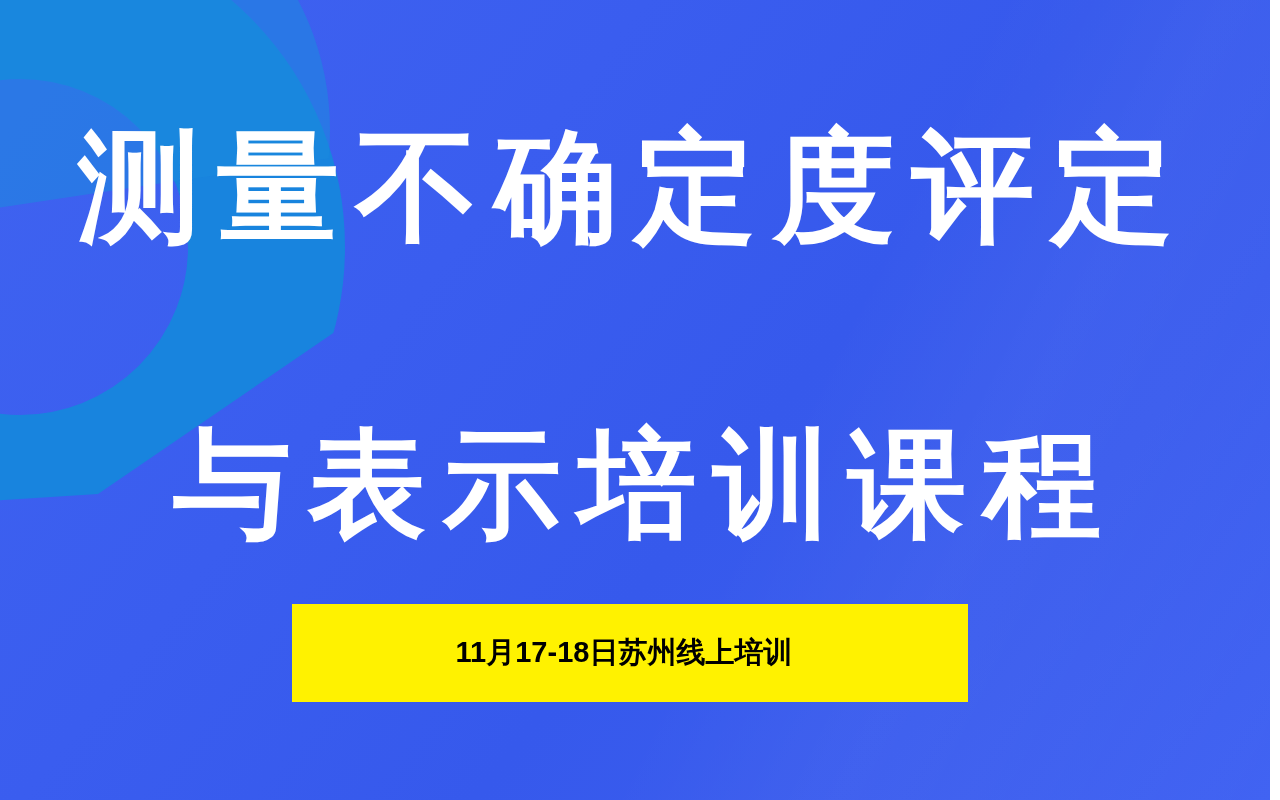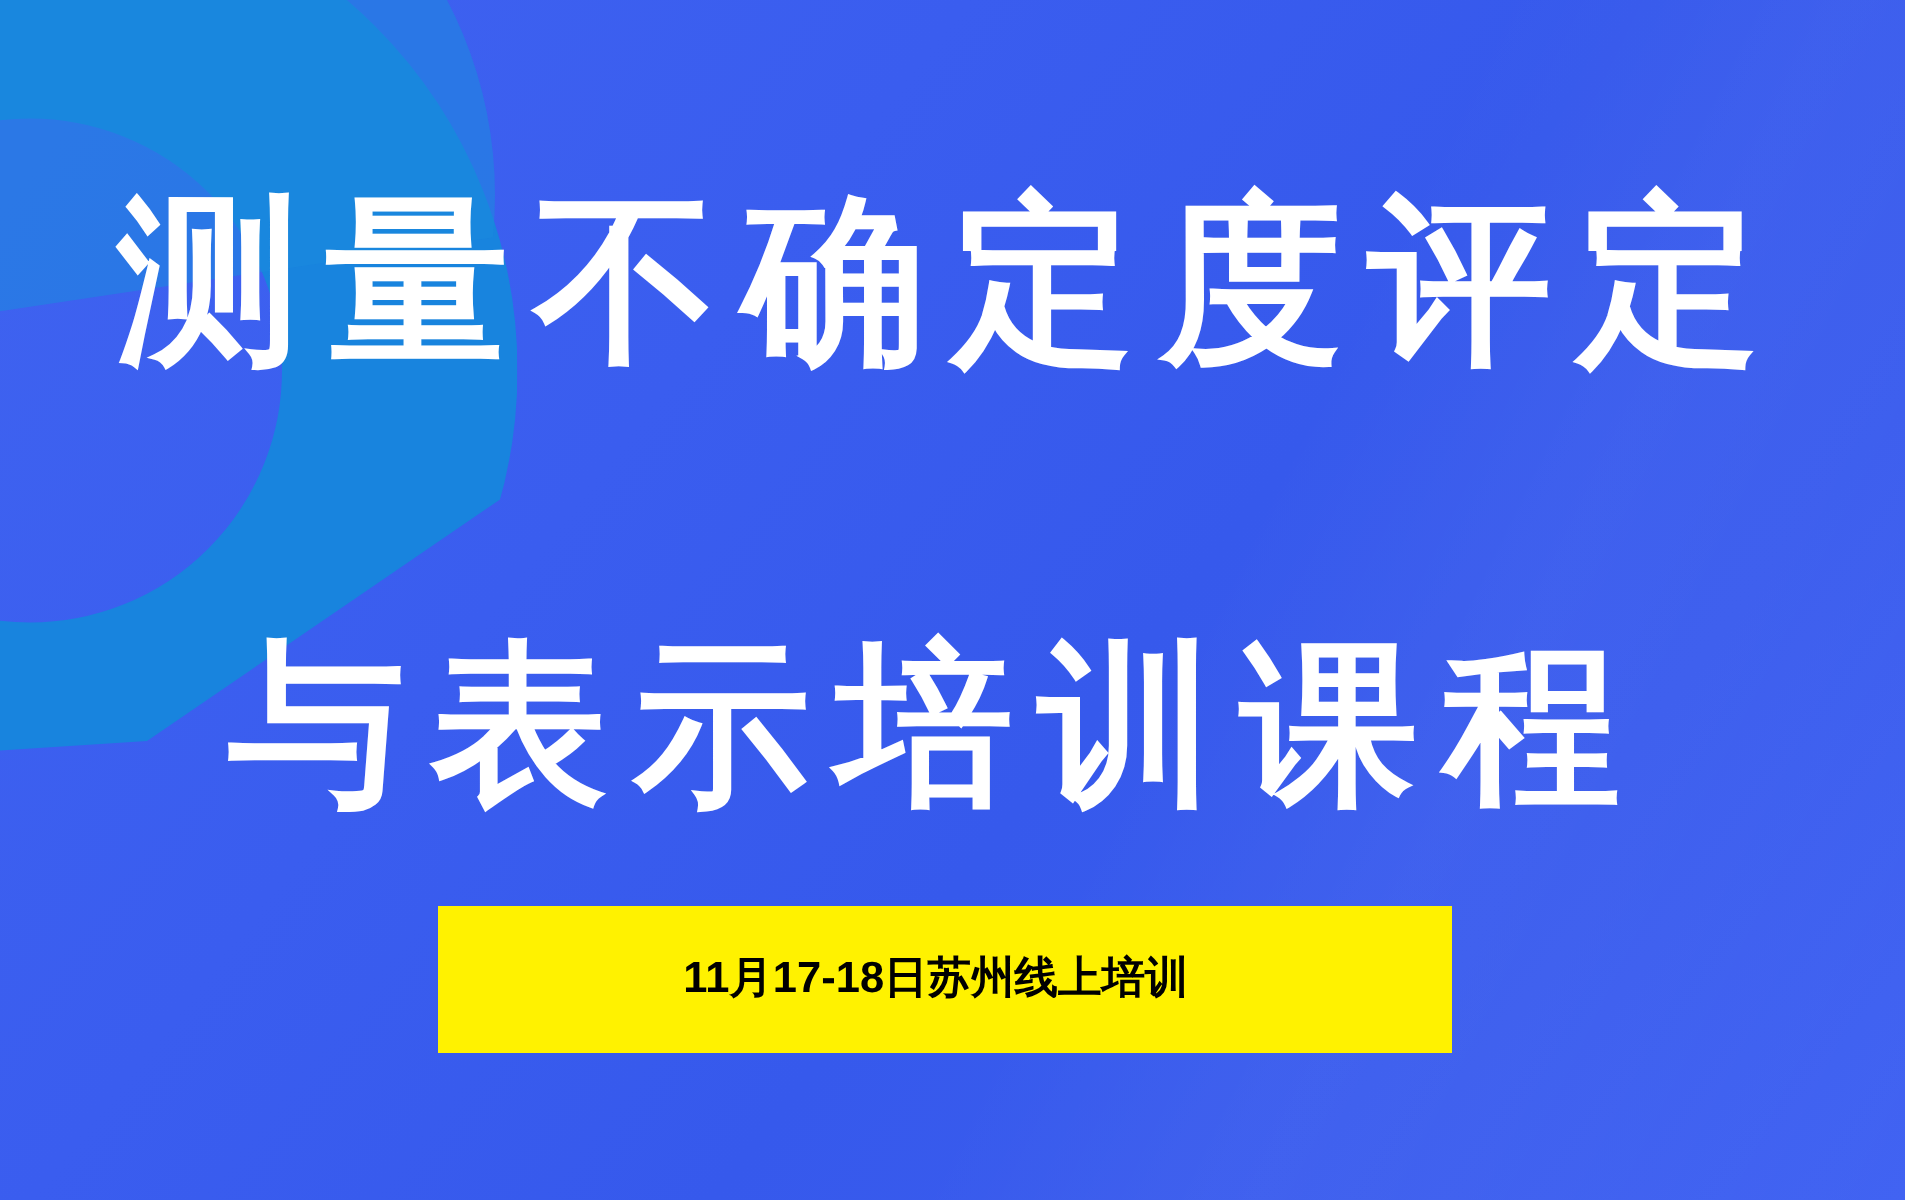--- a/index.html
+++ b/index.html
@@ -101,21 +101,21 @@
   }
 
   .title-line-1 {
     left: 78px;
     top: 126px;
     font-size: 122px;
     letter-spacing: 17px;
   }
 
   .title-line-2 {
-    left: 152px;
+    left: 173px;
     top: 425px;
     font-size: 118px;
     letter-spacing: 17px;
   }
 
   
   .date-plate {
     position: absolute;
     left: 292px;
     top: 604px;

